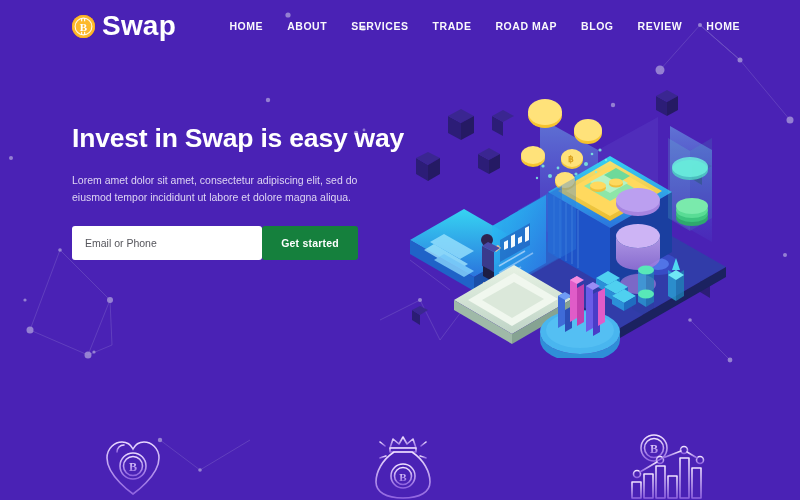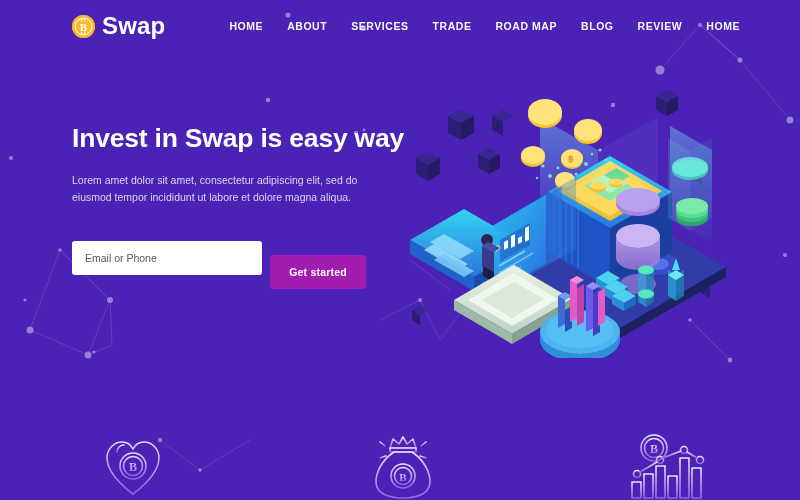--- a/index.html
+++ b/index.html
@@ -53,21 +53,21 @@
     background: radial-gradient(circle at 36% 32%, #ffd24a 0%, #fcb92b 45%, #f0a211 100%);
     box-shadow: 0 0 0 1.5px #f5a623 inset;
     display: flex;
     align-items: center;
     justify-content: center;
     position: relative;
   }
   .logo-coin svg { display:block; }
   .logo-text {
     color: #ffffff;
-    font-size: 24px;
+    font-size: 28px;
     font-weight: bold;
     letter-spacing: 0.2px;
   }
 
   .nav {
     margin-left: auto;
     display: flex;
     align-items: center;
     gap: 24px;
   }
@@ -106,50 +106,49 @@
   .hero-sub {
     margin: 16px 0 0 0;
     color: #ded5f4;
     font-size: 10.5px;
     line-height: 17px;
     width: 300px;
   }
   .hero-form {
     margin-top: 20px;
     display: flex;
-    align-items: center;
-    gap: 8px;
+    align-items: flex-end;
+    gap: 0;
   }
   .email-input {
     width: 190px;
     height: 34px;
     border: none;
     outline: none;
     border-radius: 3px;
     background: #ffffff;
     padding: 0 13px;
     box-sizing: border-box;
     font-family: "Liberation Sans", sans-serif;
     font-size: 10.5px;
     color: #333333;
   }
   .email-input::placeholder { color: #56565c; opacity: 1; }
   .cta-btn {
     width: 96px;
     height: 34px;
     border: none;
     border-radius: 3px;
-    background: #a21caf;
+    background: #15803d;
     color: #ffffff;
     font-family: "Liberation Sans", sans-serif;
     font-size: 10.5px;
     font-weight: bold;
     letter-spacing: 0.2px;
     cursor: pointer;
-    margin-top: 29px;
   }
 
   
   .illus {
     position: absolute;
     left: 400px;
     top: 88px;
     width: 330px;
     height: 270px;
     z-index: 3;

